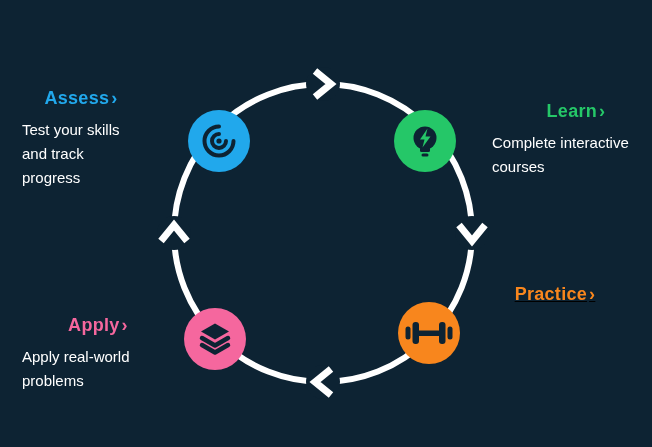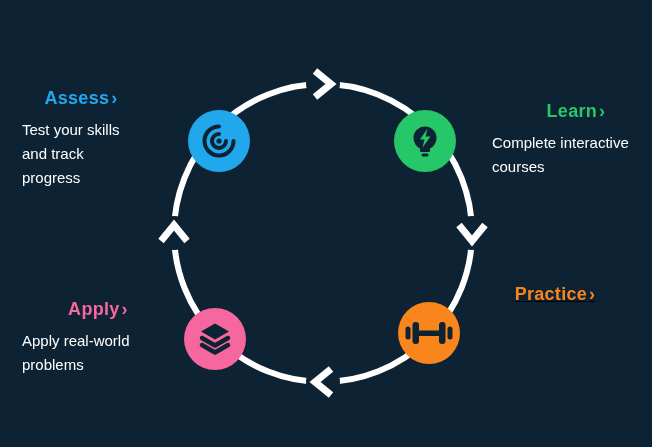--- a/index.html
+++ b/index.html
@@ -120,19 +120,19 @@
     <p class="stage-desc">Complete interactive courses</p>
   </div>
 
   <div class="stage stage-practice">
     <h2 class="stage-title" style="color: rgb(248, 134, 29);">
       <span>Practice</span><span class="chev">›</span>
     </h2>
   </div>
 
   <div class="stage stage-apply">
-    <h2 class="stage-title" style="color: rgb(245, 103, 158);">
+    <h2 class="stage-title" style="color: rgb(245, 103, 158); margin-top: 16px;">
       <span>Apply</span><span class="chev">›</span>
     </h2>
     <p class="stage-desc">Apply real-world problems</p>
   </div>
 
 </div>
 
 </body></html>

